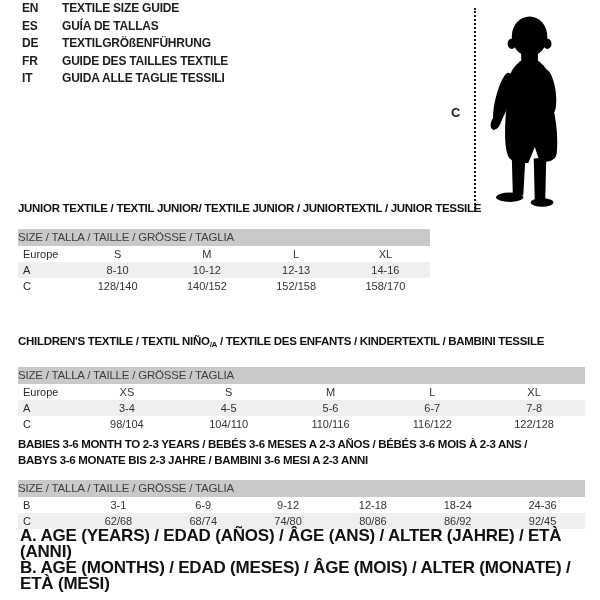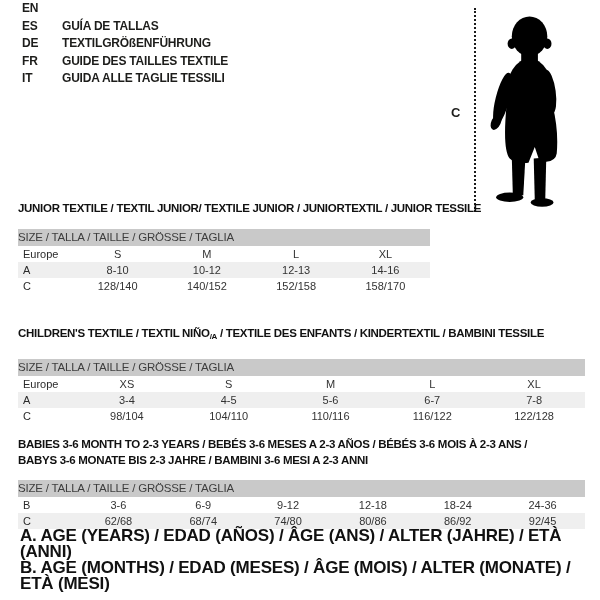--- a/index.html
+++ b/index.html
@@ -23,35 +23,36 @@
   .sec-title sub { font-size:8px; vertical-align:-2px; }
   .size-bar { background:#c9c9c9; height:17px; line-height:17px; font-size:11.5px; color:#3d3d3d;
     letter-spacing:-0.2px; }
   table { border-collapse:collapse; table-layout:fixed; width:100%; font-size:11px; color:#333; }
   td { height:16px; padding:0; text-align:center; white-space:nowrap;margin-left:25px; }
   td.rowlabel { text-align:left; padding-left:5px; color:#2b2b2b; }
   tr.shaded { background:#efefef; }
 
   #section-junior   { top:201px; width:412px; }
   #section-junior   .size-bar { margin-top:14px; }
-  #section-children { top:326px; width:567px; }
+  #section-children { top:334px; width:567px; }
   #section-children .size-bar { margin-top:15px; }
   #section-babies   { top:436px; width:567px; }
   #section-babies   .sec-title { line-height:16px; }
   #section-babies   .size-bar { margin-top:12px; }
 
   
   #legend { left:20px; top:528px; font-size:17px; font-weight:bold; line-height:16px; letter-spacing:-0.2px; color:#111; }
 </style>
 </head>
 <body>
 
 <div class="abs" id="lang-block">
   <div class="lang-row">
     <span class="lang-code">EN</span>
+    <span>TEXTILE SIZE GUIDE</span>
   </div>
   <div class="lang-row">
     <span class="lang-code">ES</span>
     <span>GUÍA DE TALLAS</span>
   </div>
   <div class="lang-row">
     <span class="lang-code">DE</span>
     <span>TEXTILGRÖßENFÜHRUNG</span>
   </div>
   <div class="lang-row">
@@ -175,21 +176,21 @@
         <col>
         <col>
         <col>
         <col>
         <col>
         <col>
       </colgroup>
     <tbody>
         <tr>
       <td class="rowlabel">B</td>
-      <td>3-6</td>
+      <td>3-1</td>
       <td>6-9</td>
       <td>9-12</td>
       <td>12-18</td>
       <td>18-24</td>
       <td>24-36</td>
     </tr>
     <tr class="shaded">
       <td class="rowlabel">C</td>
       <td>62/68</td>
       <td>68/74</td>

